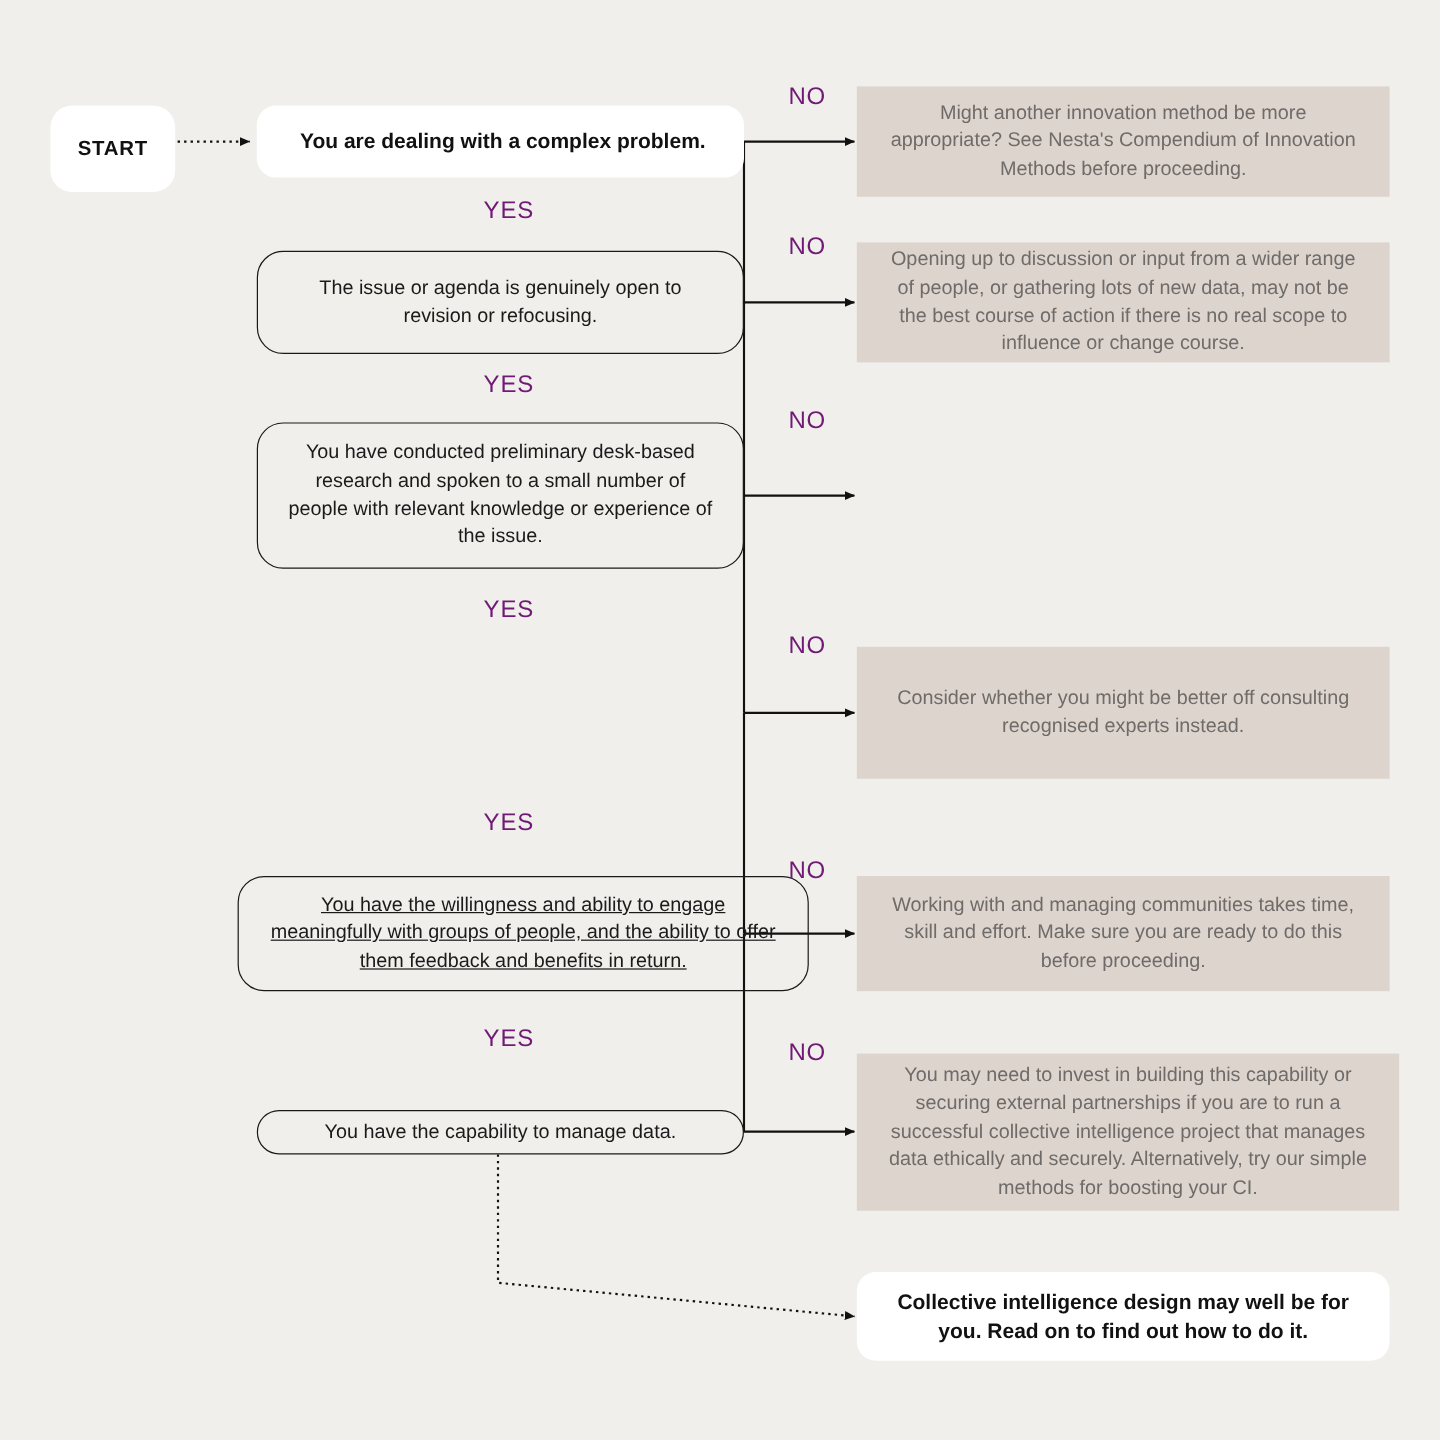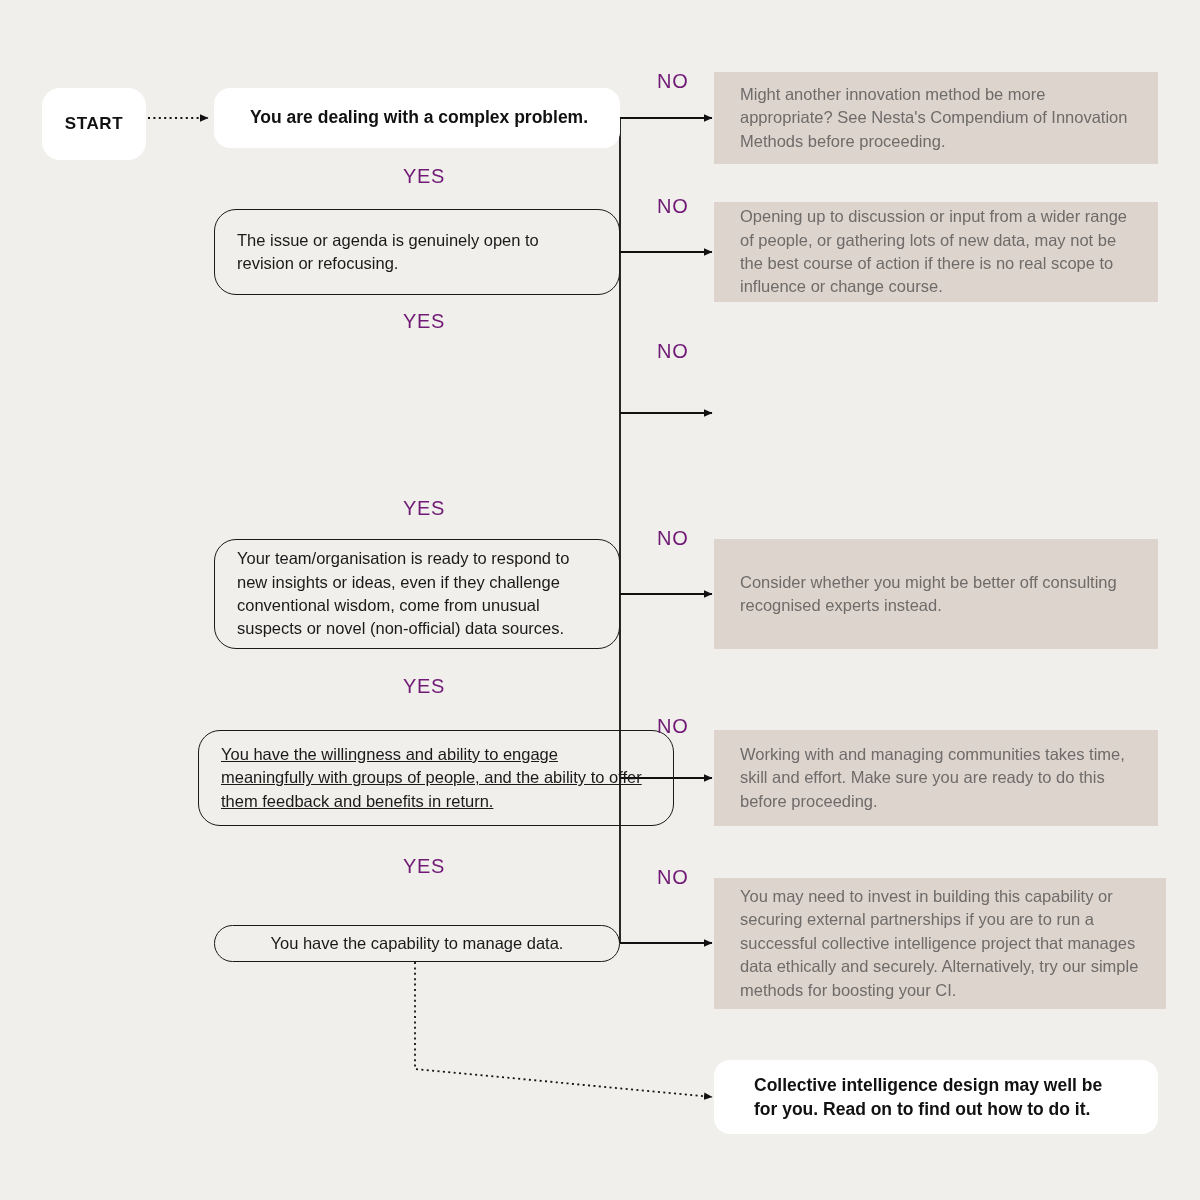--- a/index.html
+++ b/index.html
@@ -31,21 +31,21 @@
     z-index: 1;
   }
 
   
   .node {
     position: absolute;
     z-index: 2;
     display: flex;
     align-items: center;
     justify-content: center;
-    text-align: left;
+    text-align: center;
   }
 
   
   .start-node {
     background: #ffffff;
     border-radius: 18px;
     font-weight: bold;
     font-size: 17px;
     letter-spacing: 0.6px;
     color: #111111;
@@ -83,21 +83,21 @@
     line-height: 1.42;
   }
 
   
   .final-node {
     background: #ffffff;
     border-radius: 16px;
     font-weight: bold;
     font-size: 17.5px;
     color: #111111;
-    padding: 10px 40px;
+    padding: 10px 26px;
     line-height: 1.4;
   }
 
   
   .branch-label {
     position: absolute;
     z-index: 3;
     font-size: 20px;
     letter-spacing: 0.7px;
     color: #701a75;
@@ -159,27 +159,27 @@
   <div class="node criteria-node" style="left:214px; top:209px; width:406px; height:86px;">
     <span>The issue or agenda is genuinely open to revision or refocusing.</span>
   </div>
   <span class="branch-label" style="left:657px; top:195px;">NO</span>
   <span class="branch-label" style="left:403px; top:310px;">YES</span>
 
   <div class="node outcome-node" style="left:714px; top:202px; width:444px; height:100px;">
     <span>Opening up to discussion or input from a wider range of people, or gathering lots of new data, may not be the best course of action if there is no real scope to influence or change course.</span>
   </div>
 
+  <div class="node criteria-node" style="left:214px; top:352px; width:406px; height:122px;">
+    <span>You have conducted preliminary desk-based research and spoken to a small number of people with relevant knowledge or experience of the issue.</span>
+  </div>
   <span class="branch-label" style="left:657px; top:340px;">NO</span>
   <span class="branch-label" style="left:403px; top:497px;">YES</span>
 
 
-  <div class="node criteria-node" style="left:214px; top:539px; width:406px; height:110px;">
-    <span>Your team/organisation is ready to respond to new insights or ideas, even if they challenge conventional wisdom, come from unusual suspects or novel (non-official) data sources.</span>
-  </div>
   <span class="branch-label" style="left:657px; top:527px;">NO</span>
   <span class="branch-label" style="left:403px; top:675px;">YES</span>
 
   <div class="node outcome-node" style="left:714px; top:539px; width:444px; height:110px;">
     <span>Consider whether you might be better off consulting recognised experts instead.</span>
   </div>
 
   <div class="node criteria-node" style="left:198px; top:730px; width:476px; height:96px;text-decoration:underline;">
     <span>You have the willingness and ability to engage meaningfully with groups of people, and the ability to offer them feedback and benefits in return.</span>
   </div>

